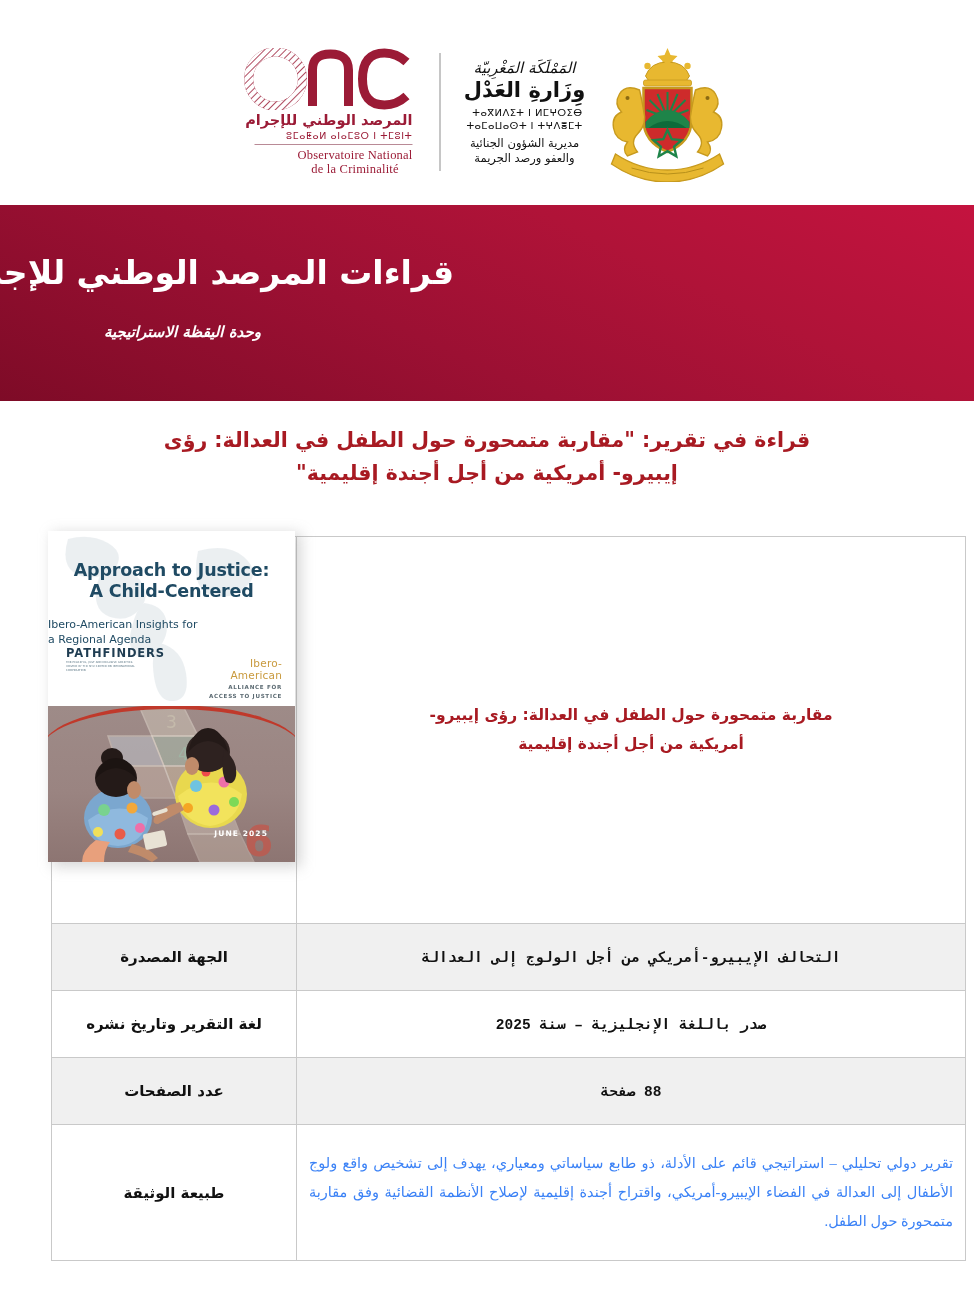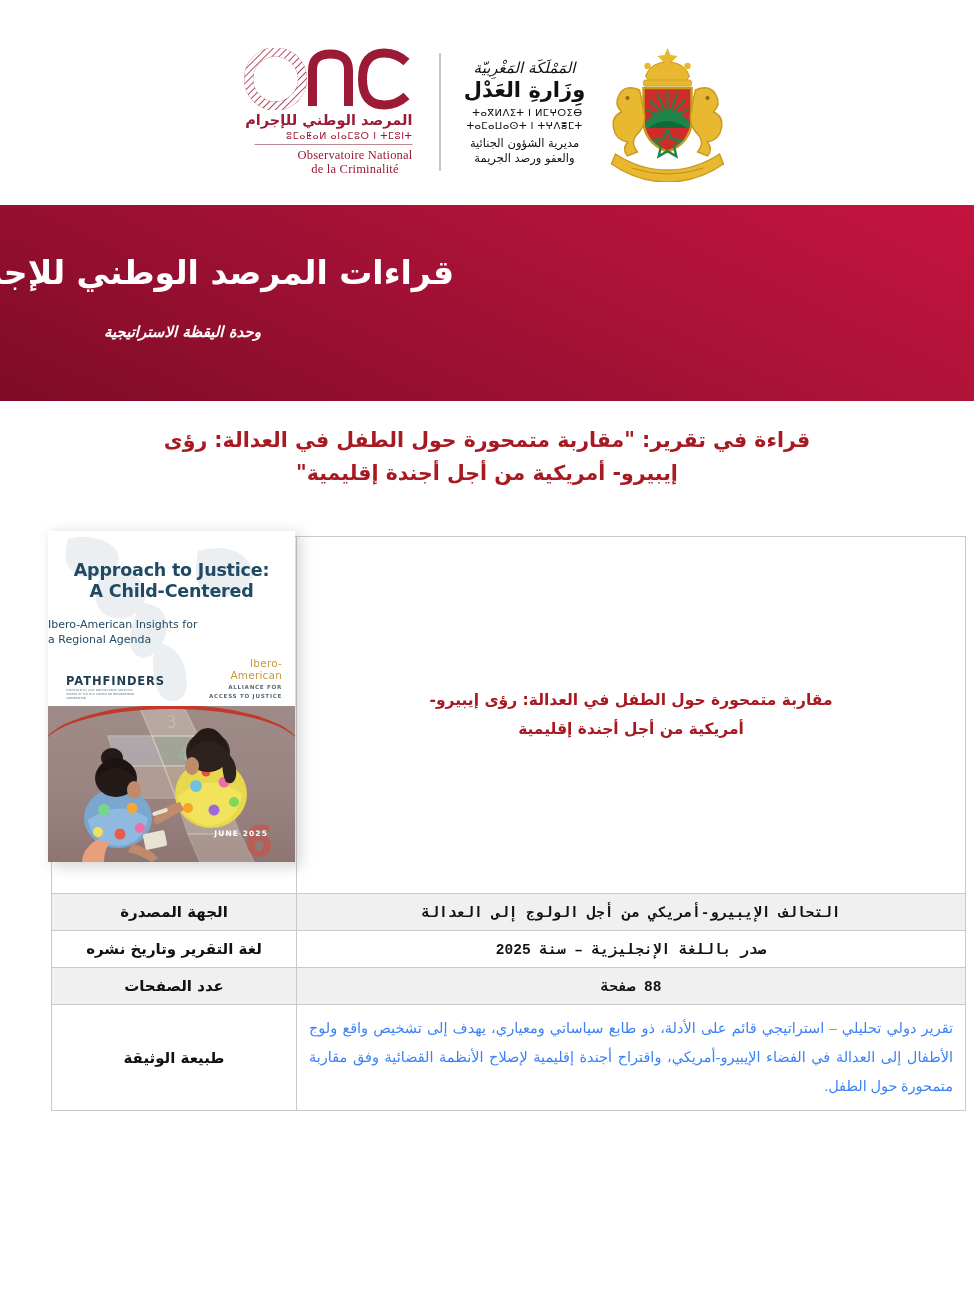--- a/index.html
+++ b/index.html
@@ -191,21 +191,21 @@
     top: 536px;
     left: 51px;
     width: 864px;
     border-collapse: collapse;
     table-layout: fixed;
     direction: rtl;
   }
   .info-table td {
     border: 1px solid #C9C9C9;
     vertical-align: middle;
-    padding: 9px 12px;
+    padding: 24px 12px;
   }
   .col-label { width: 220px; }
   .col-value { width: 644px; }
 
   .cell-label {
     text-align: center;
     font-family: "DejaVu Sans", sans-serif;
     font-size: 15px;
     font-weight: bold;
     color: #111111;
@@ -281,21 +281,21 @@
   .cover-sub {
     position: absolute;
     top: 86px; left: 0;
     width: 247px;
     font-size: 11px;
     color: #1F4A63;
     line-height: 1.38;
   }
   .cover-logo-left {
     position: absolute;
-    top: 143px; left: 18px;
+    top: 115px; left: 18px;
     width: 78px;
   }
   .pathfinders-word {
     font-size: 11.5px;
     font-weight: bold;
     color: #1F3D52;
     letter-spacing: .9px;
   }
   .pathfinders-sub {
     margin-top: 1px;

